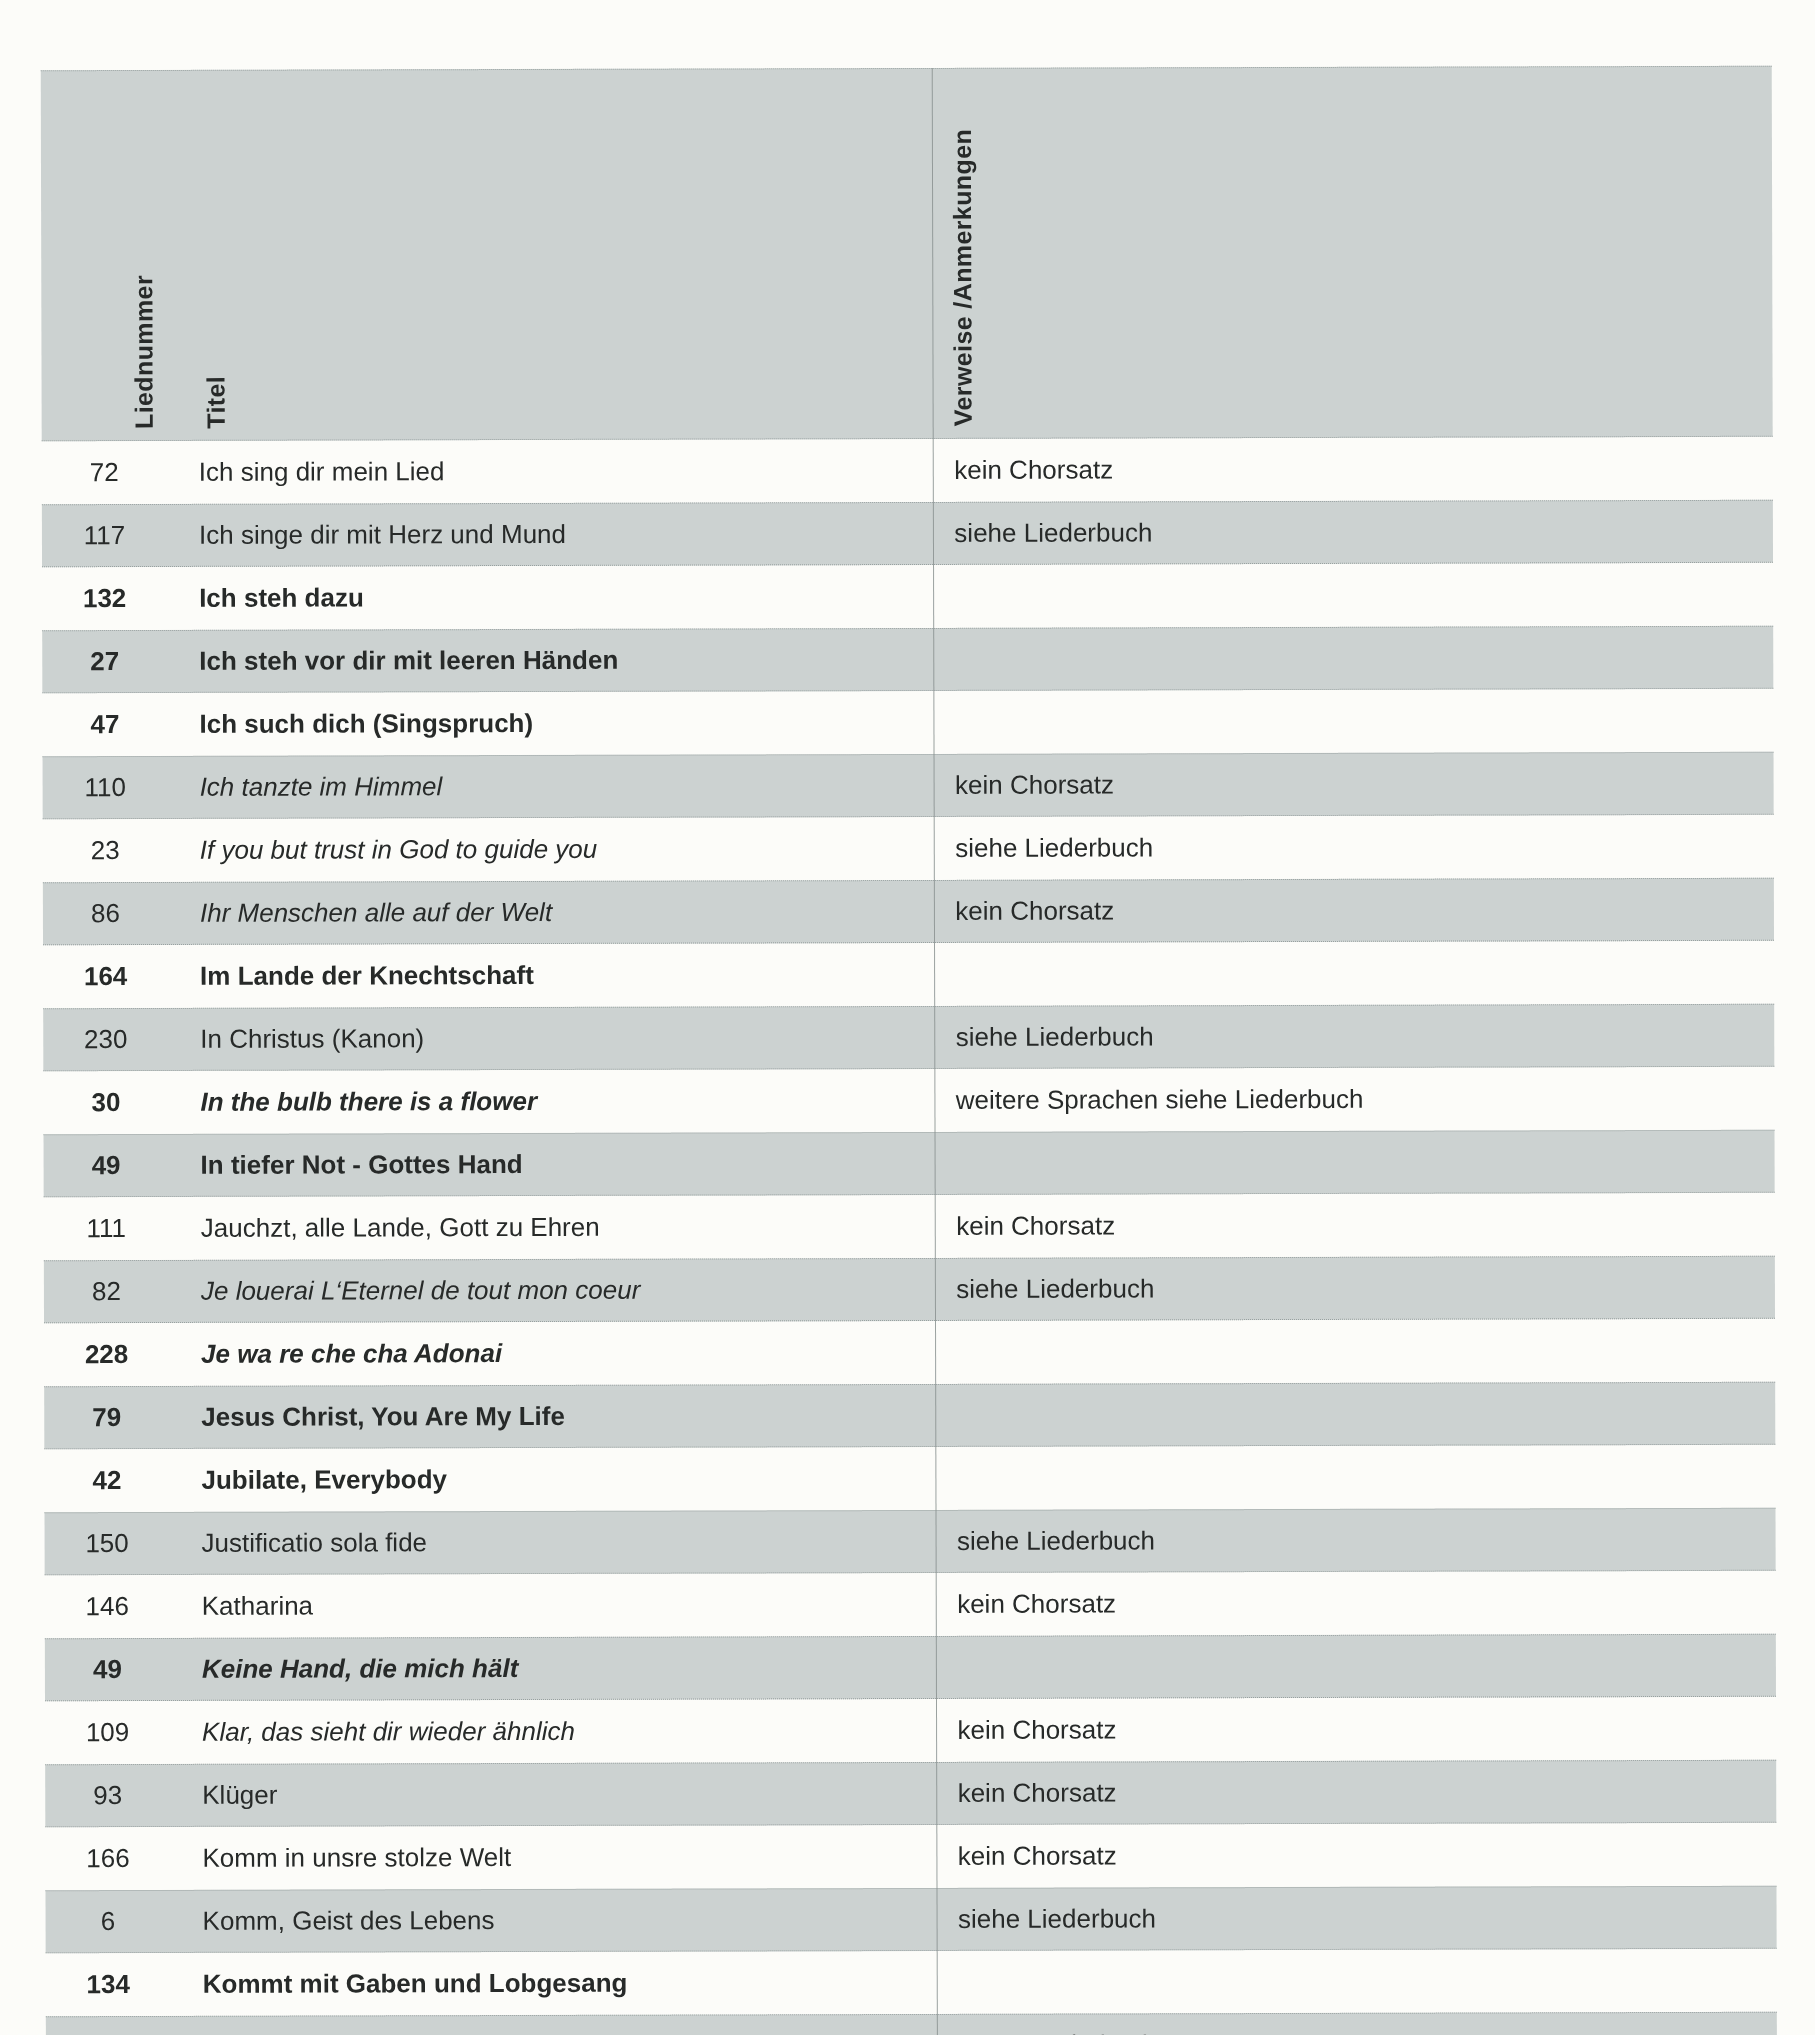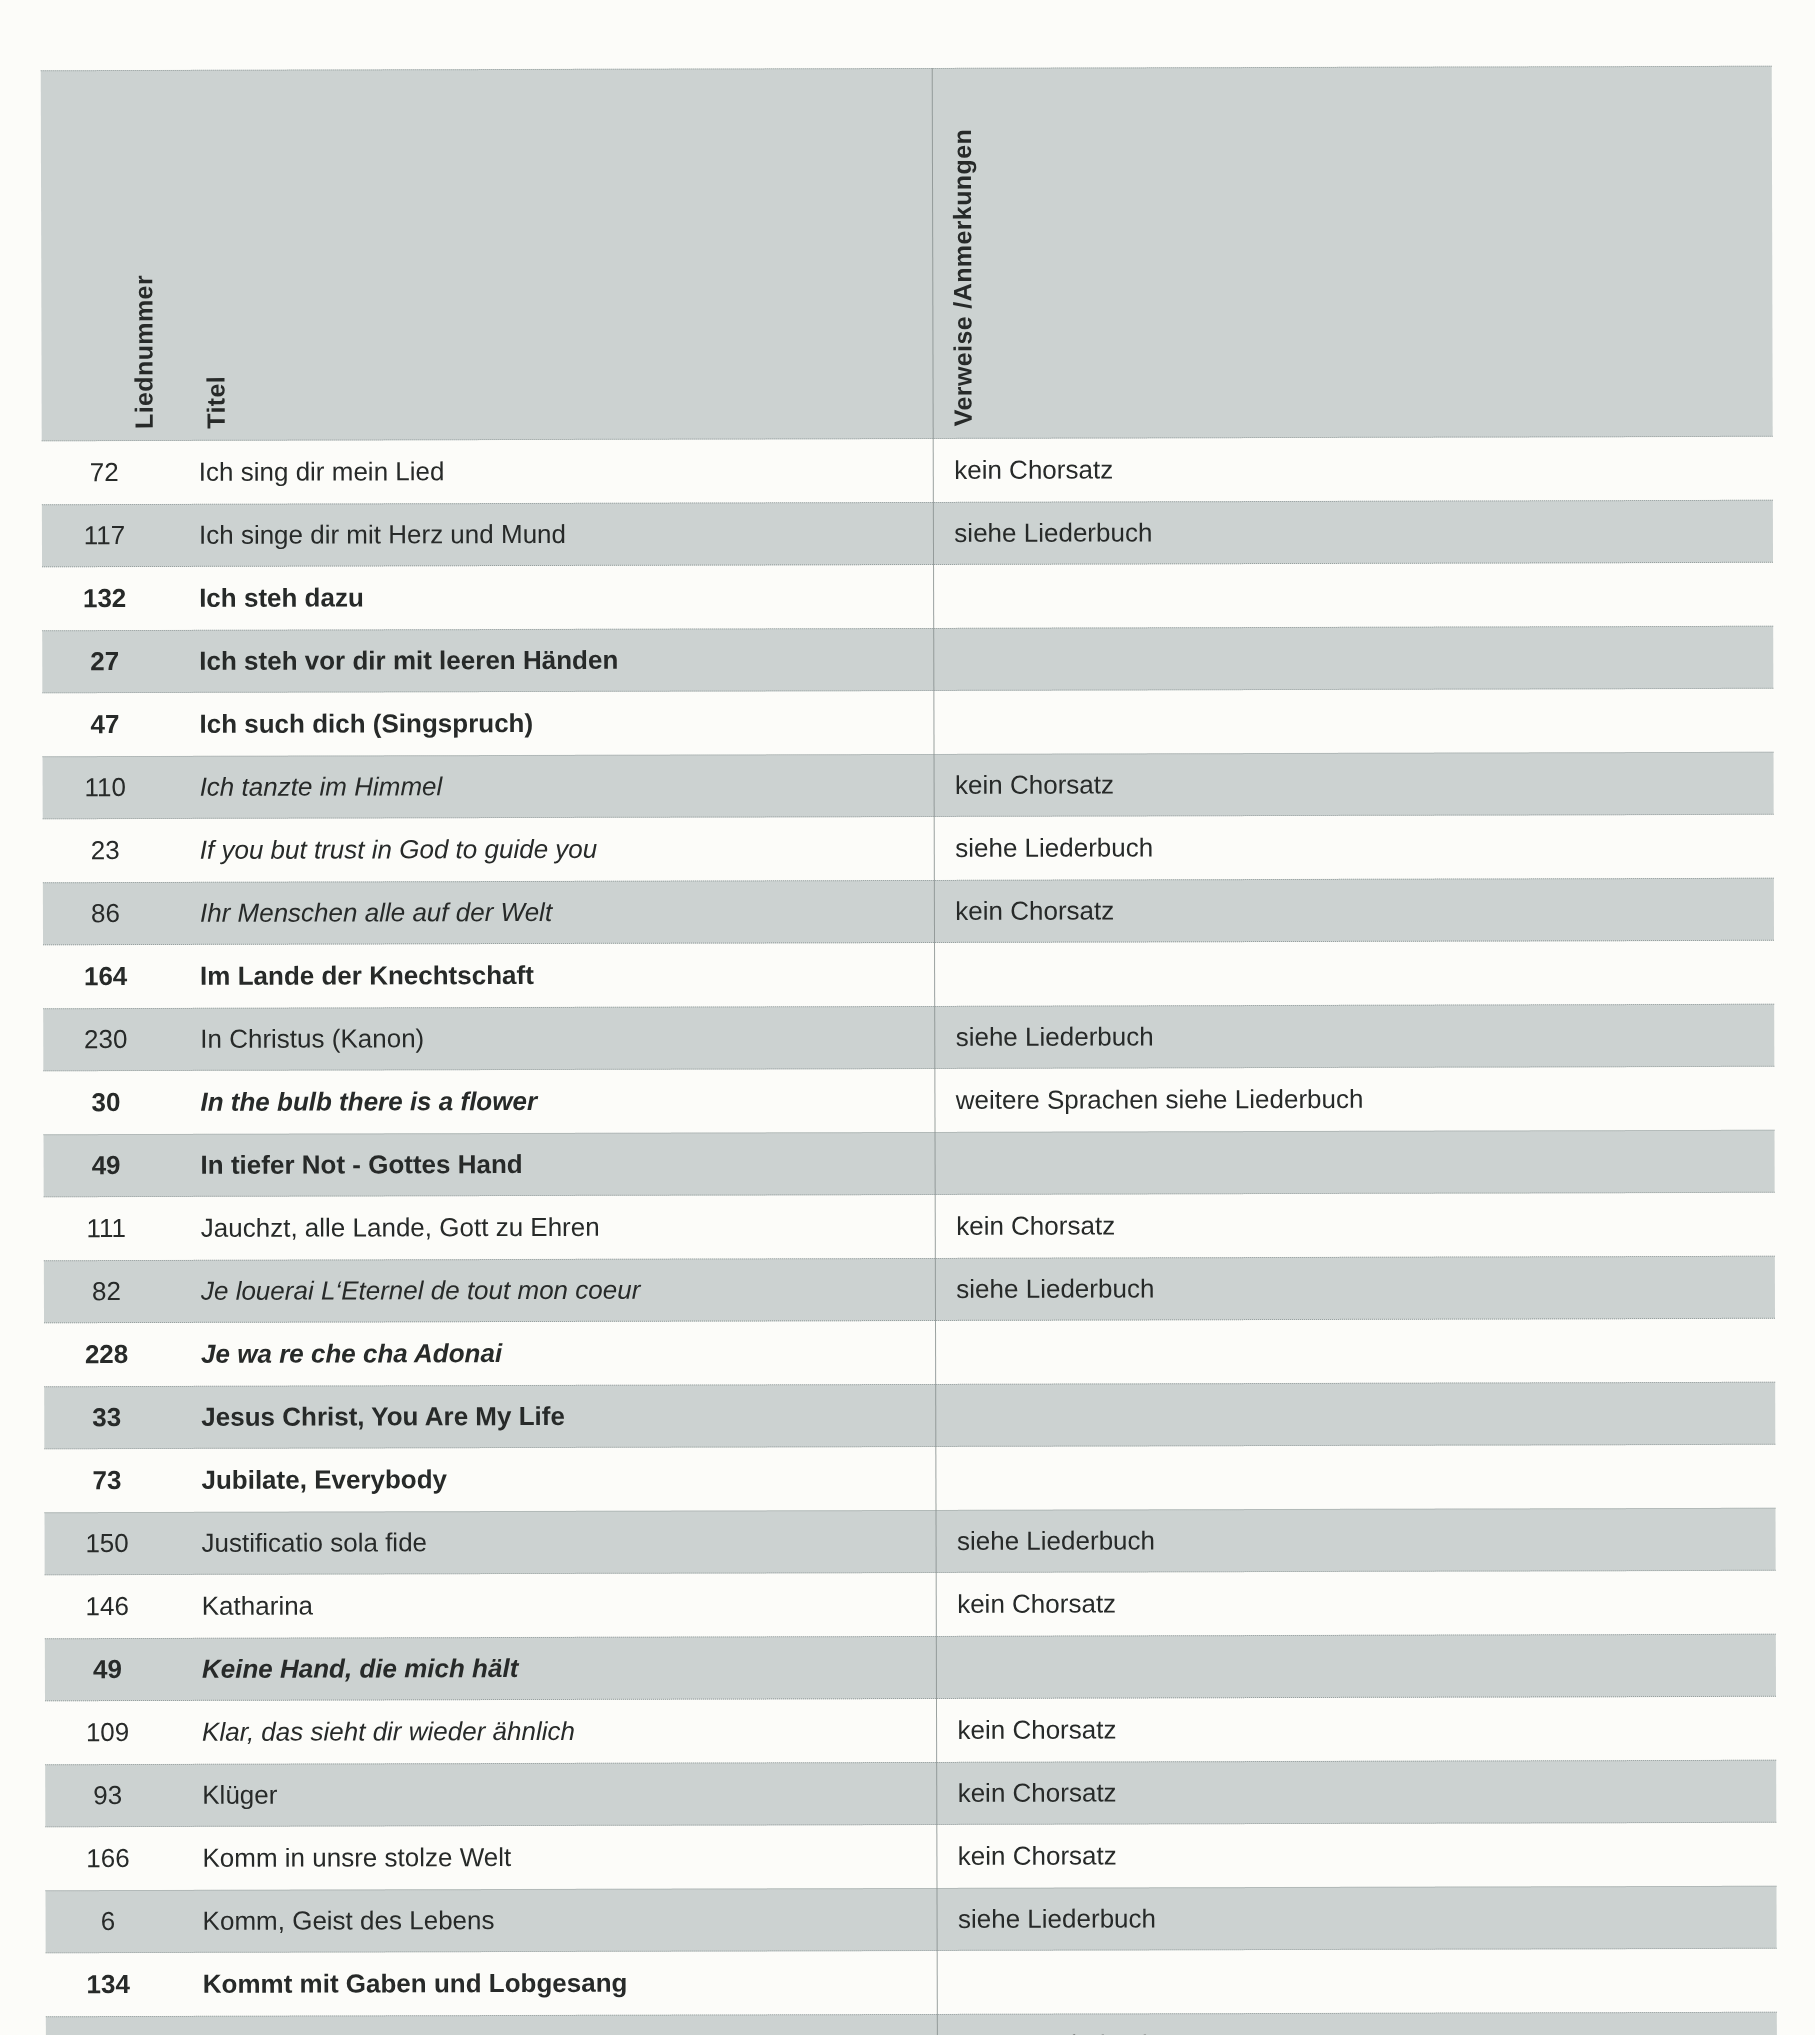--- a/index.html
+++ b/index.html
@@ -182,27 +182,27 @@
     <span class="cell-note">siehe Liederbuch</span>
   </div>
 
   <div class="song-row">
     <span class="cell-num b">228</span>
     <span class="cell-title b i">Je wa re che cha Adonai</span>
     <span class="cell-note"></span>
   </div>
 
   <div class="song-row gray">
-    <span class="cell-num b">33</span>
+    <span class="cell-num b">79</span>
     <span class="cell-title b">Jesus Christ, You Are My Life</span>
     <span class="cell-note"></span>
   </div>
 
   <div class="song-row">
-    <span class="cell-num b">73</span>
+    <span class="cell-num b">42</span>
     <span class="cell-title b">Jubilate, Everybody</span>
     <span class="cell-note"></span>
   </div>
 
   <div class="song-row gray">
     <span class="cell-num">150</span>
     <span class="cell-title">Justificatio sola fide</span>
     <span class="cell-note">siehe Liederbuch</span>
   </div>
 

